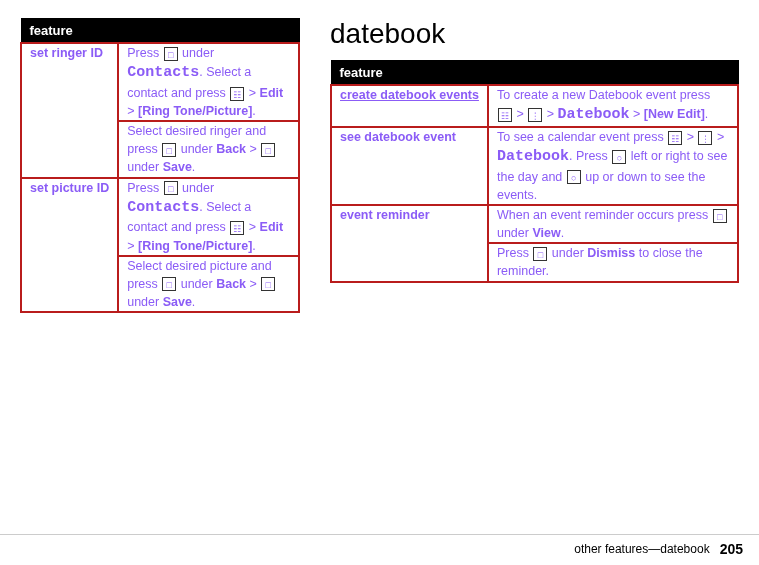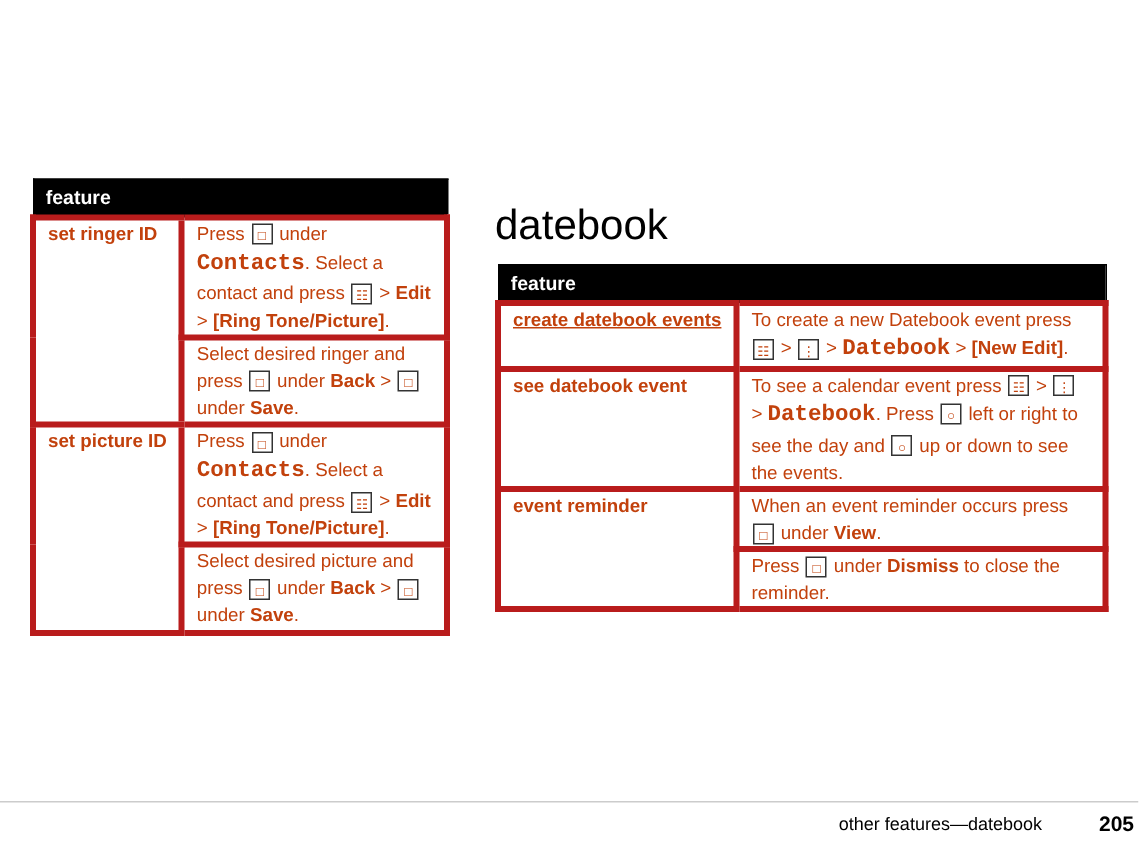--- a/index.html
+++ b/index.html
@@ -16,21 +16,20 @@
       font-size: 13px;
       display: flex;
       flex-direction: column;
     }
 
     .main-content {
       display: flex;
       flex: 1;
       padding: 18px 20px 10px 20px;
       gap: 30px;
-      align-items: center;
     }
 
     
     .left-section {
       flex: 0 0 280px;
     }
 
     .right-section {
       flex: 1;
     }
@@ -55,22 +54,22 @@
       font-size: 13px;
       padding: 4px 8px;
       text-align: left;
     }
 
     table td {
       padding: 0 8px;
       vertical-align: top;
       font-size: 12.5px;
       line-height: 1.45;
-      border: 4px solid #b91c1c;
-      color: #c2410c;
+      border: 2px solid #b91c1c;
+      color: #8b5cf6;
     }
 
     table td.feature-label {
       font-weight: bold;
       font-size: 12.5px;
       white-space: nowrap;
       width: 80px;
       border-right: 1px solid #aaa;
     }
 
@@ -96,25 +95,24 @@
       text-align: center;
       line-height: 14px;
       margin: 0 1px;
       vertical-align: middle;
     }
 
     .footer {
       display: flex;
       justify-content: flex-end;
       align-items: center;
-      padding: 6px 3px 8px 20px;
+      padding: 6px 16px 8px 20px;
       border-top: 1px solid #ccc;
       font-size: 12px;
       color: #000;
-      gap: 28px;
     }
 
     .footer-text {
       font-size: 12px;
     }
 
     .page-num {
       font-size: 14px;
       font-weight: bold;
       margin-left: 10px;

